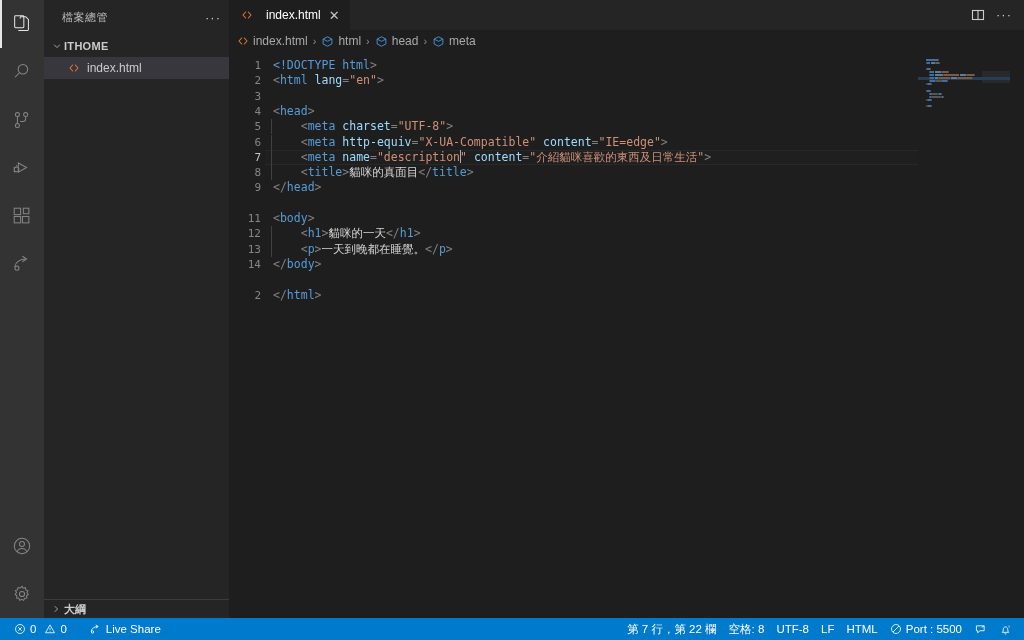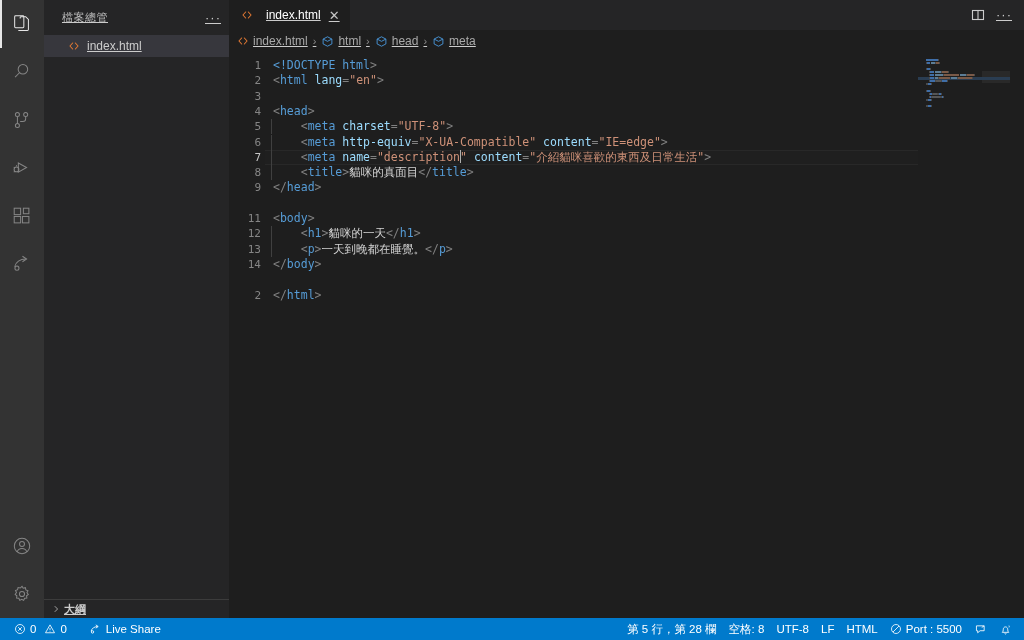--- a/index.html
+++ b/index.html
@@ -5,21 +5,21 @@
   * { margin:0; padding:0; box-sizing:border-box; }
   html,body { width:1024px; height:640px; overflow:hidden; }
   body {
     background:#1e1e1e;
     font-family:"Liberation Sans","DejaVu Sans",sans-serif;
     font-size:12px;
     color:#cccccc;
     -webkit-font-smoothing:antialiased;
   }
   .app { position:relative; width:1024px; height:640px; display:flex; flex-direction:column; }
-  .body-row { display:flex; flex:1; min-height:0;text-decoration:underline; }
+  .body-row { display:flex; flex:1; min-height:0; }
 
   
   .activitybar {
     width:44px; background:#333333; display:flex; flex-direction:column;
     align-items:stretch; flex:none;
   }
   .ab-top { flex:1; }
   .ab-bottom { }
   .ab-item {
     position:relative; height:48px; display:flex; align-items:center; justify-content:center;
@@ -240,20 +240,28 @@
         </div>
       </div>
     </div>
 
     <div class="sidebar">
       <div class="sb-header">
         <span class="sb-title">檔案總管</span>
         <span class="sb-actions">···</span>
       </div>
       <div class="sb-tree">
+        <div class="tree-row folder">
+          <span class="twisty">
+            <svg width="10" height="10" viewBox="0 0 16 16">
+                <path d="M3.5 6l4.5 4.5L12.5 6" fill="none" stroke="#cccccc" stroke-width="1.2"></path>
+              </svg>
+          </span>
+          <span>ITHOME</span>
+        </div>
         <div class="tree-row file">
           <span class="file-ic">
             <svg width="12" height="12" viewBox="0 0 16 16">
               <path d="M6.2 4L2.6 8l3.6 4" fill="none" stroke="#e37933" stroke-width="1.4" stroke-linecap="round" stroke-linejoin="round"></path>
               <path d="M9.8 4l3.6 4-3.6 4" fill="none" stroke="#e37933" stroke-width="1.4" stroke-linecap="round" stroke-linejoin="round"></path>
             </svg>
           </span>
           <span>index.html</span>
         </div>
       </div>
@@ -530,21 +538,21 @@
           <svg width="13" height="13" viewBox="0 0 24 24">
             <path d="M4 15c1-5 6-8.5 12-8.5" fill="none" stroke="#ffffff" stroke-width="1.6"></path>
             <path d="M12.5 3.5L17 6.5l-4.5 3" fill="none" stroke="#ffffff" stroke-width="1.6" stroke-linejoin="round"></path>
             <circle cx="6.5" cy="16.5" r="2.2" fill="none" stroke="#ffffff" stroke-width="1.6"></circle>
           </svg>
         </span>
         <span>Live Share</span>
       </div>
     </div>
     <div class="sb-right">
-      <div class="st-item">第 5 行，第 28 欄</div>
+      <div class="st-item">第 7 行，第 22 欄</div>
       <div class="st-item">空格: 8</div>
       <div class="st-item">UTF-8</div>
       <div class="st-item">LF</div>
       <div class="st-item">HTML</div>
       <div class="st-item">
         <span>
           <svg width="12" height="12" viewBox="0 0 16 16">
             <circle cx="8" cy="8" r="6" fill="none" stroke="#ffffff" stroke-width="1.1"></circle>
             <line x1="4" y1="12" x2="12" y2="4" stroke="#ffffff" stroke-width="1.1"></line>
           </svg>

